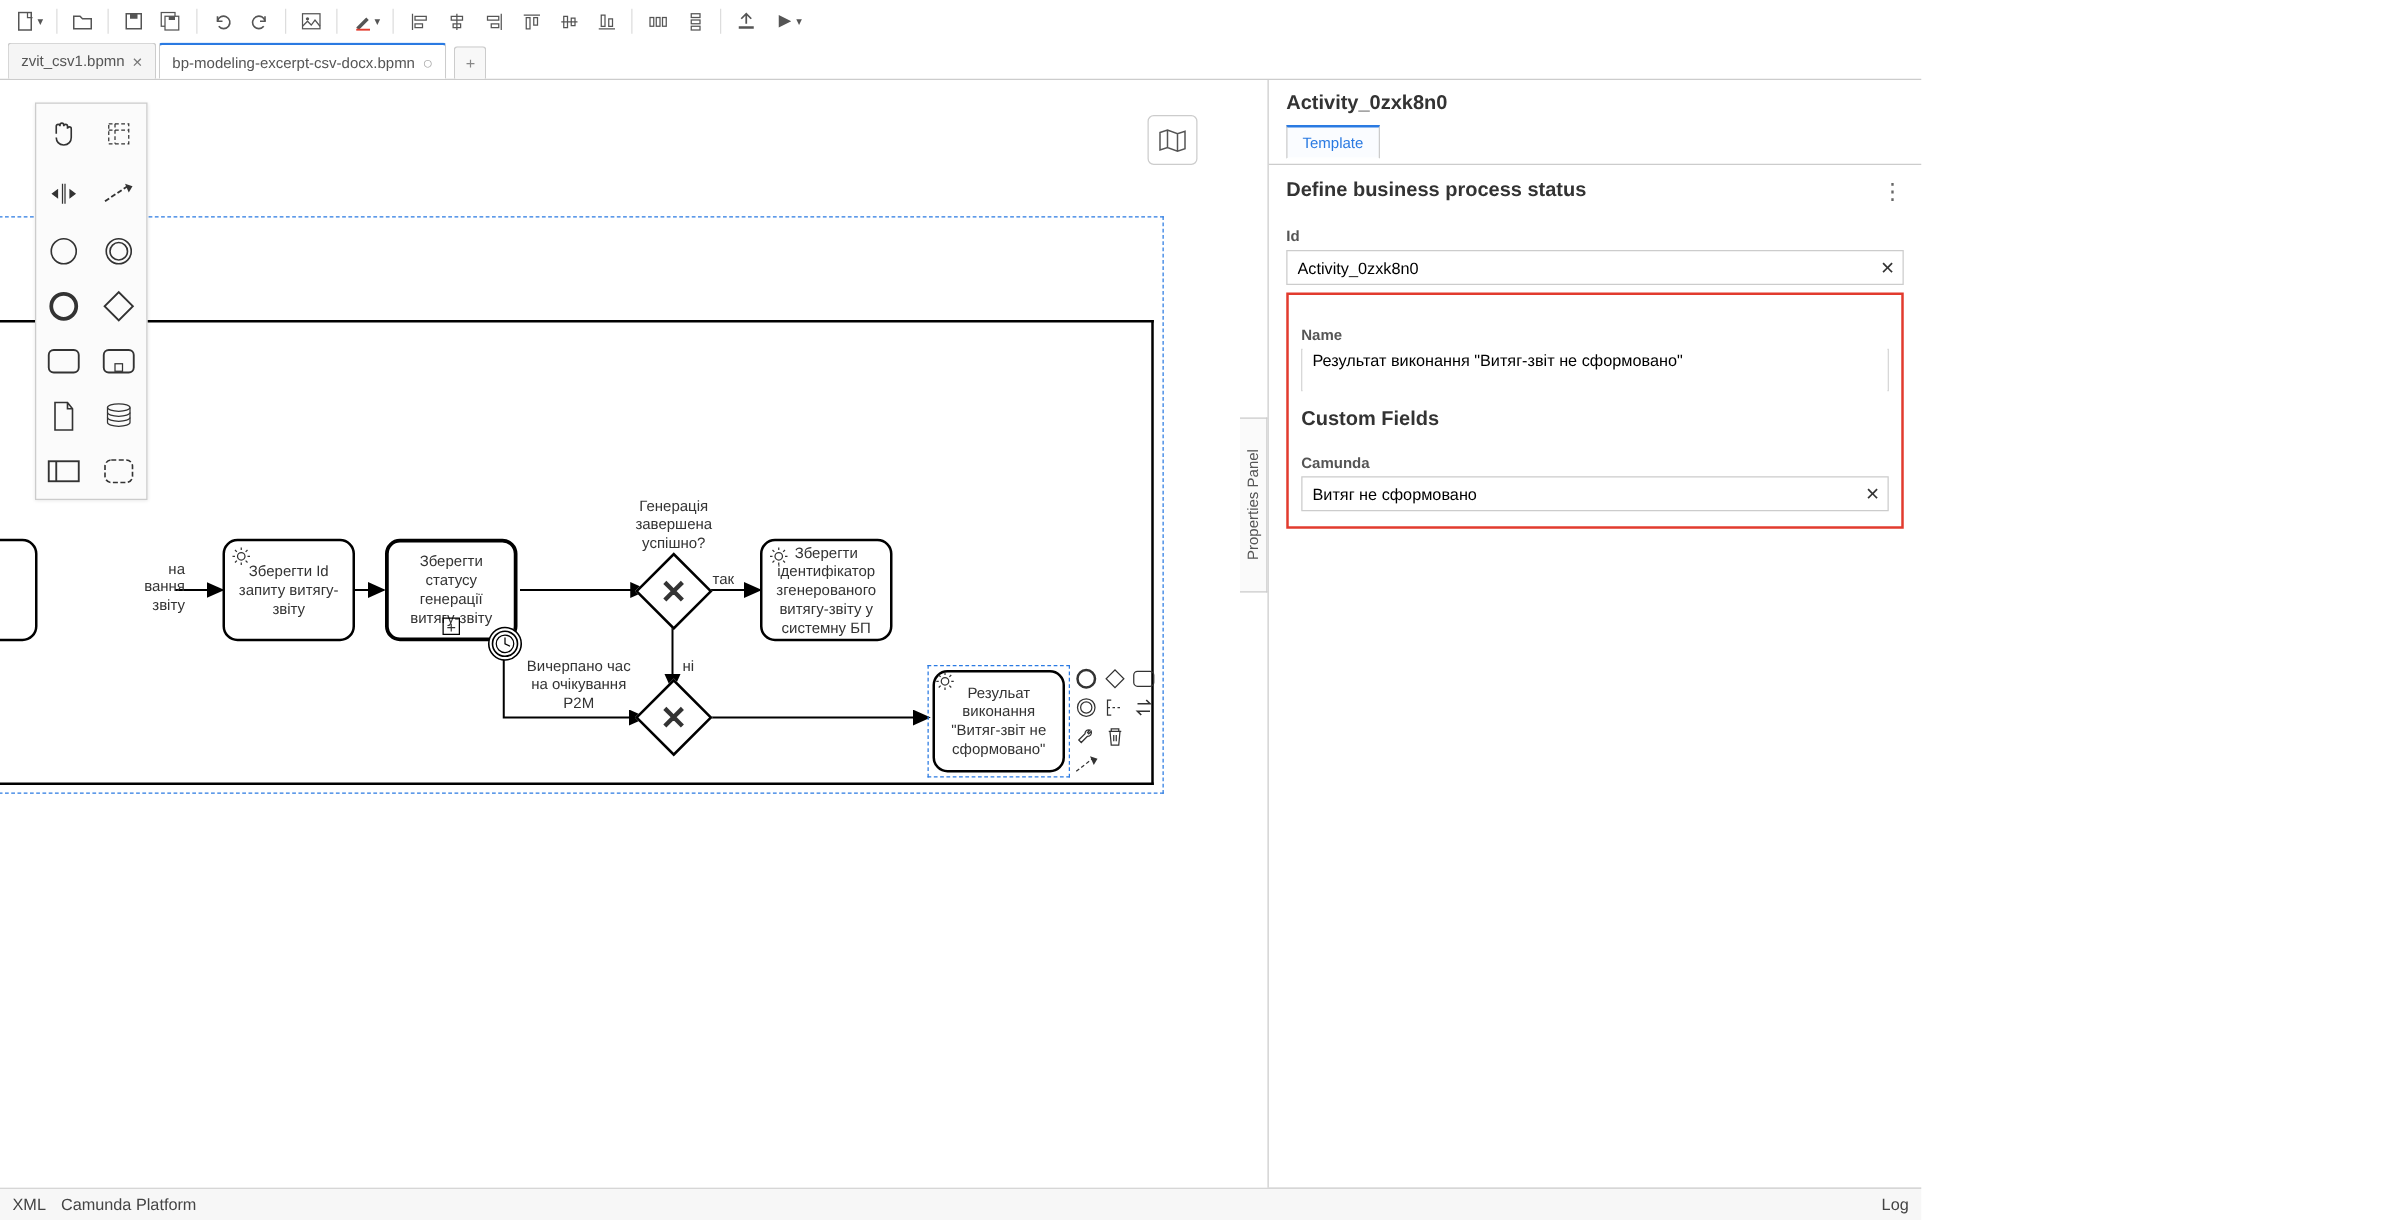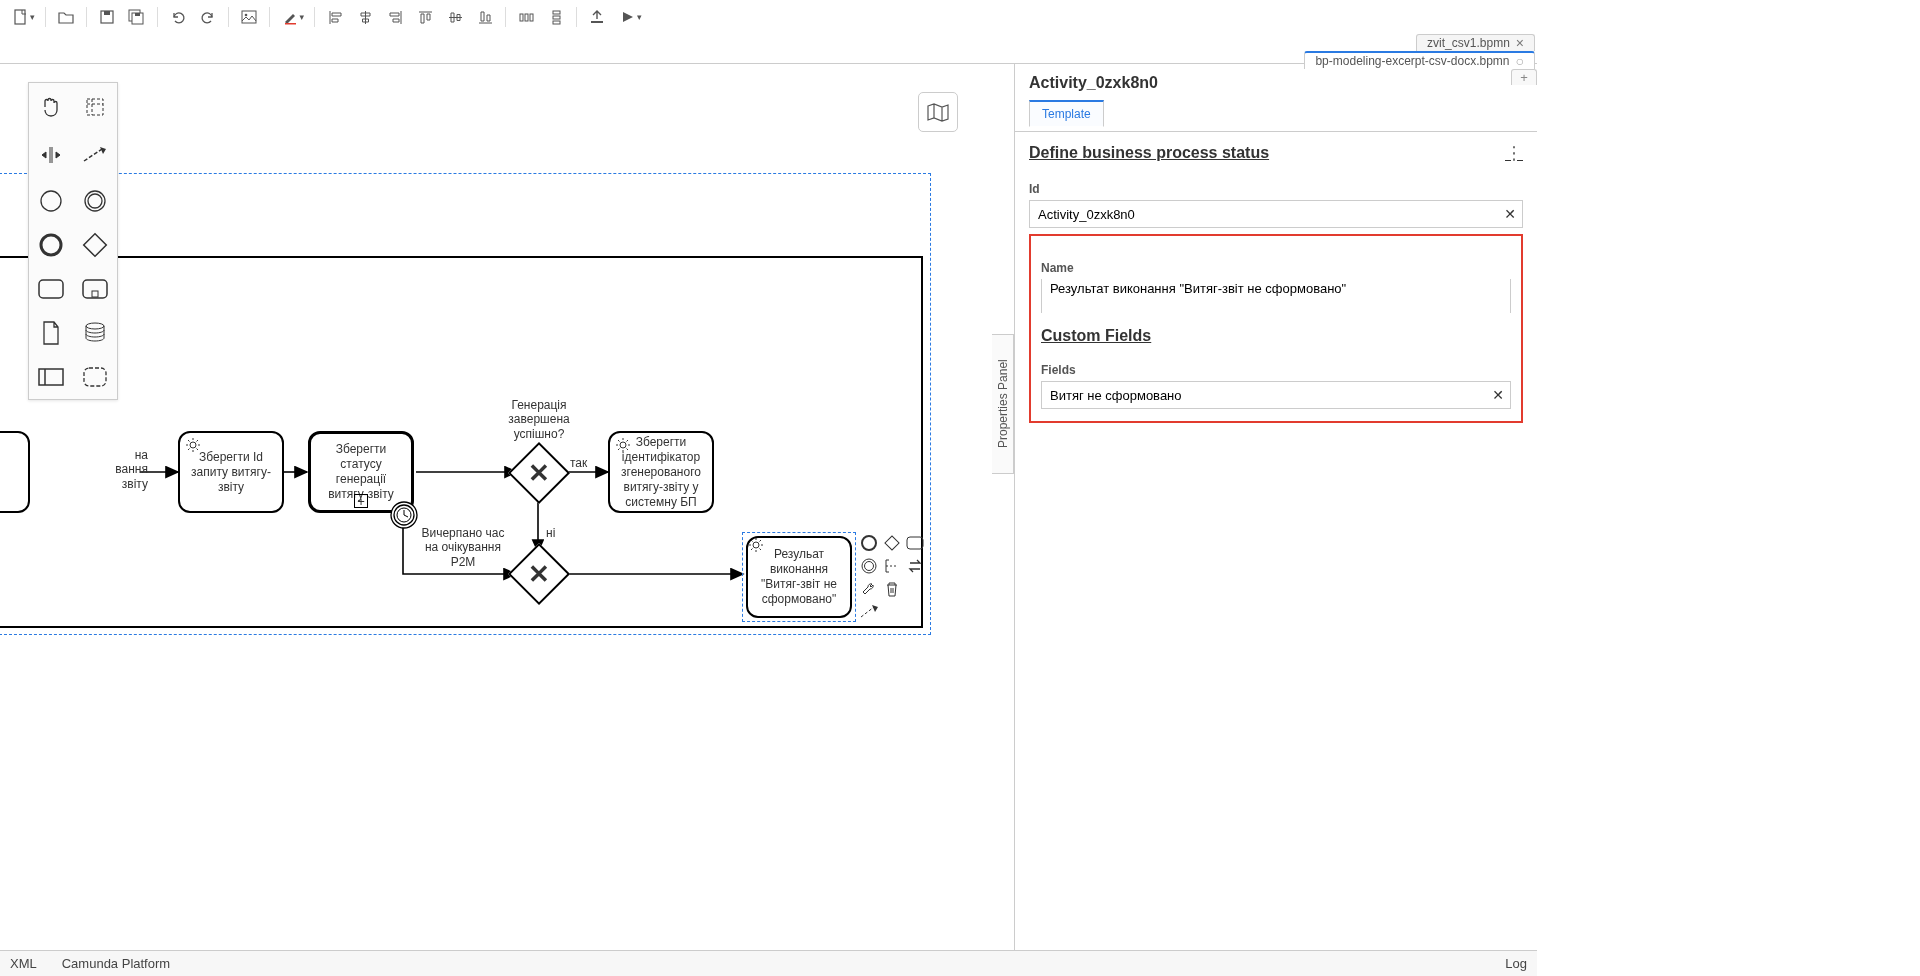--- a/index.html
+++ b/index.html
@@ -4,21 +4,21 @@
 <style>
   html,body{margin:0;padding:0;font-family:Arial,Helvetica,sans-serif;font-size:13px;color:#333;background:#fff;height:100%;}
   *{box-sizing:border-box;}
   .app{display:flex;flex-direction:column;height:976px;width:1537px;}
   
   .toolbar{height:34px;display:flex;align-items:center;padding:0 6px;gap:2px;}
   .tbtn{width:28px;height:28px;display:flex;align-items:center;justify-content:center;color:#444;cursor:pointer;border-radius:3px;}
   .tsep{width:1px;height:20px;background:#ddd;margin:0 4px;}
   .caret{font-size:9px;color:#555;margin-left:-6px;margin-right:4px;}
   
-  .tabstrip{height:30px;display:flex;align-items:flex-end;padding-left:6px;border-bottom:1px solid #ccc;flex-direction:column;}
+  .tabstrip{height:30px;display:flex;align-items:flex-end;padding-left:6px;border-bottom:1px solid #ccc;}
   .tab{height:29px;border:1px solid #ccc;border-bottom:none;background:#f5f5f5;padding:0 10px;display:flex;align-items:center;gap:6px;font-size:12px;color:#555;margin-right:2px;border-radius:3px 3px 0 0;}
   .tab.active{background:#fff;border-top:2px solid #2a7ae2;}
   .tab .cls{font-size:14px;color:#777;}
   .addtab{width:26px;height:26px;border:1px solid #ccc;border-bottom:none;border-radius:3px 3px 0 0;display:flex;align-items:center;justify-content:center;color:#888;margin-left:4px;background:#f8f8f8;}
   
   .main{flex:1;display:flex;min-height:0;}
   .canvas{flex:1;position:relative;background:#fff;overflow:hidden;}
   .props{width:523px;border-left:1px solid #ccc;display:flex;flex-direction:column;position:relative;}
   .props-toggle{position:absolute;left:-23px;top:270px;width:22px;height:140px;border:1px solid #ccc;border-right:none;background:#fafafa;display:flex;align-items:center;justify-content:center;writing-mode:vertical-rl;transform:rotate(180deg);font-size:12px;color:#555;}
   
@@ -46,32 +46,32 @@
   .seltask .task{position:static;}
   
   .ctxpad{position:absolute;display:flex;flex-wrap:wrap;width:72px;gap:1px;}
   .ctxpad .ci{width:22px;height:22px;display:flex;align-items:center;justify-content:center;}
   
   .phdr{padding:10px 14px 4px;border-bottom:1px solid #ccc;}
   .phdr h3{margin:0 0 8px 0;font-size:16px;font-weight:bold;}
   .ptabs{display:flex;}
   .ptab{border:1px solid #ccc;border-bottom:1px solid #fff;padding:5px 12px;font-size:12px;color:#2a7ae2;background:#fafcff;border-top:2px solid #2a7ae2;}
   .psection{padding:10px 14px;}
-  .psection h4{margin:0 0 10px 0;font-size:16px;font-weight:bold;display:flex;justify-content:space-between;align-items:center;text-decoration:underline;}
+  .psection h4{margin:0 0 10px 0;font-size:16px;font-weight:bold;display:flex;justify-content:space-between;align-items:center;}
   .psection h4 .menu{font-size:18px;color:#666;font-weight:normal;}
   .flbl{font-size:12px;color:#555;margin:18px 0 4px;font-weight:bold;}
   .finput{display:flex;align-items:center;border:1px solid #ccc;background:#fff;height:28px;}
   .finput input{flex:1;border:none;outline:none;padding:0 8px;font-size:13px;height:100%;background:transparent;}
   .finput .clr{width:24px;text-align:center;font-size:14px;cursor:pointer;}
   .finput.ta{height:34px;}
   .finput.ta textarea{flex:1;border:none;outline:none;padding:6px 8px;font-size:13px;resize:none;font-family:inherit;}
   .redbox{border:2px solid #e23b2e;padding:7px 10px 12px;margin-top:6px;}
   
   .status{height:26px;border-top:1px solid #ccc;background:#f7f7f7;display:flex;align-items:center;padding:0 10px;font-size:13px;color:#444;justify-content:space-between;}
-  .status .left{display:flex;gap:25px;}
+  .status .left{display:flex;gap:12px;}
   svg{display:block;}
 </style>
 </head>
 <body>
 
 <div class="app">
 
   <div class="toolbar">
     <div class="tbtn">
         <svg width="16" height="16">
@@ -456,21 +456,21 @@
         </div>
 
         <div class="redbox">
           <div class="flbl">Name</div>
           <div class="finput ta">
             <textarea style="">Результат виконання "Витяг-звіт не сформовано"</textarea>
           </div>
           <h4 style="margin-top:14px;">
               <span>Custom Fields</span>
             </h4>
-          <div class="flbl">Fields</div>
+          <div class="flbl">Camunda</div>
           <div class="finput">
             <input value="Витяг не сформовано" style="">
             <span class="clr">✕</span>
           </div>
         </div>
       </div>
     </div>
   </div>
 
   <div class="status">

